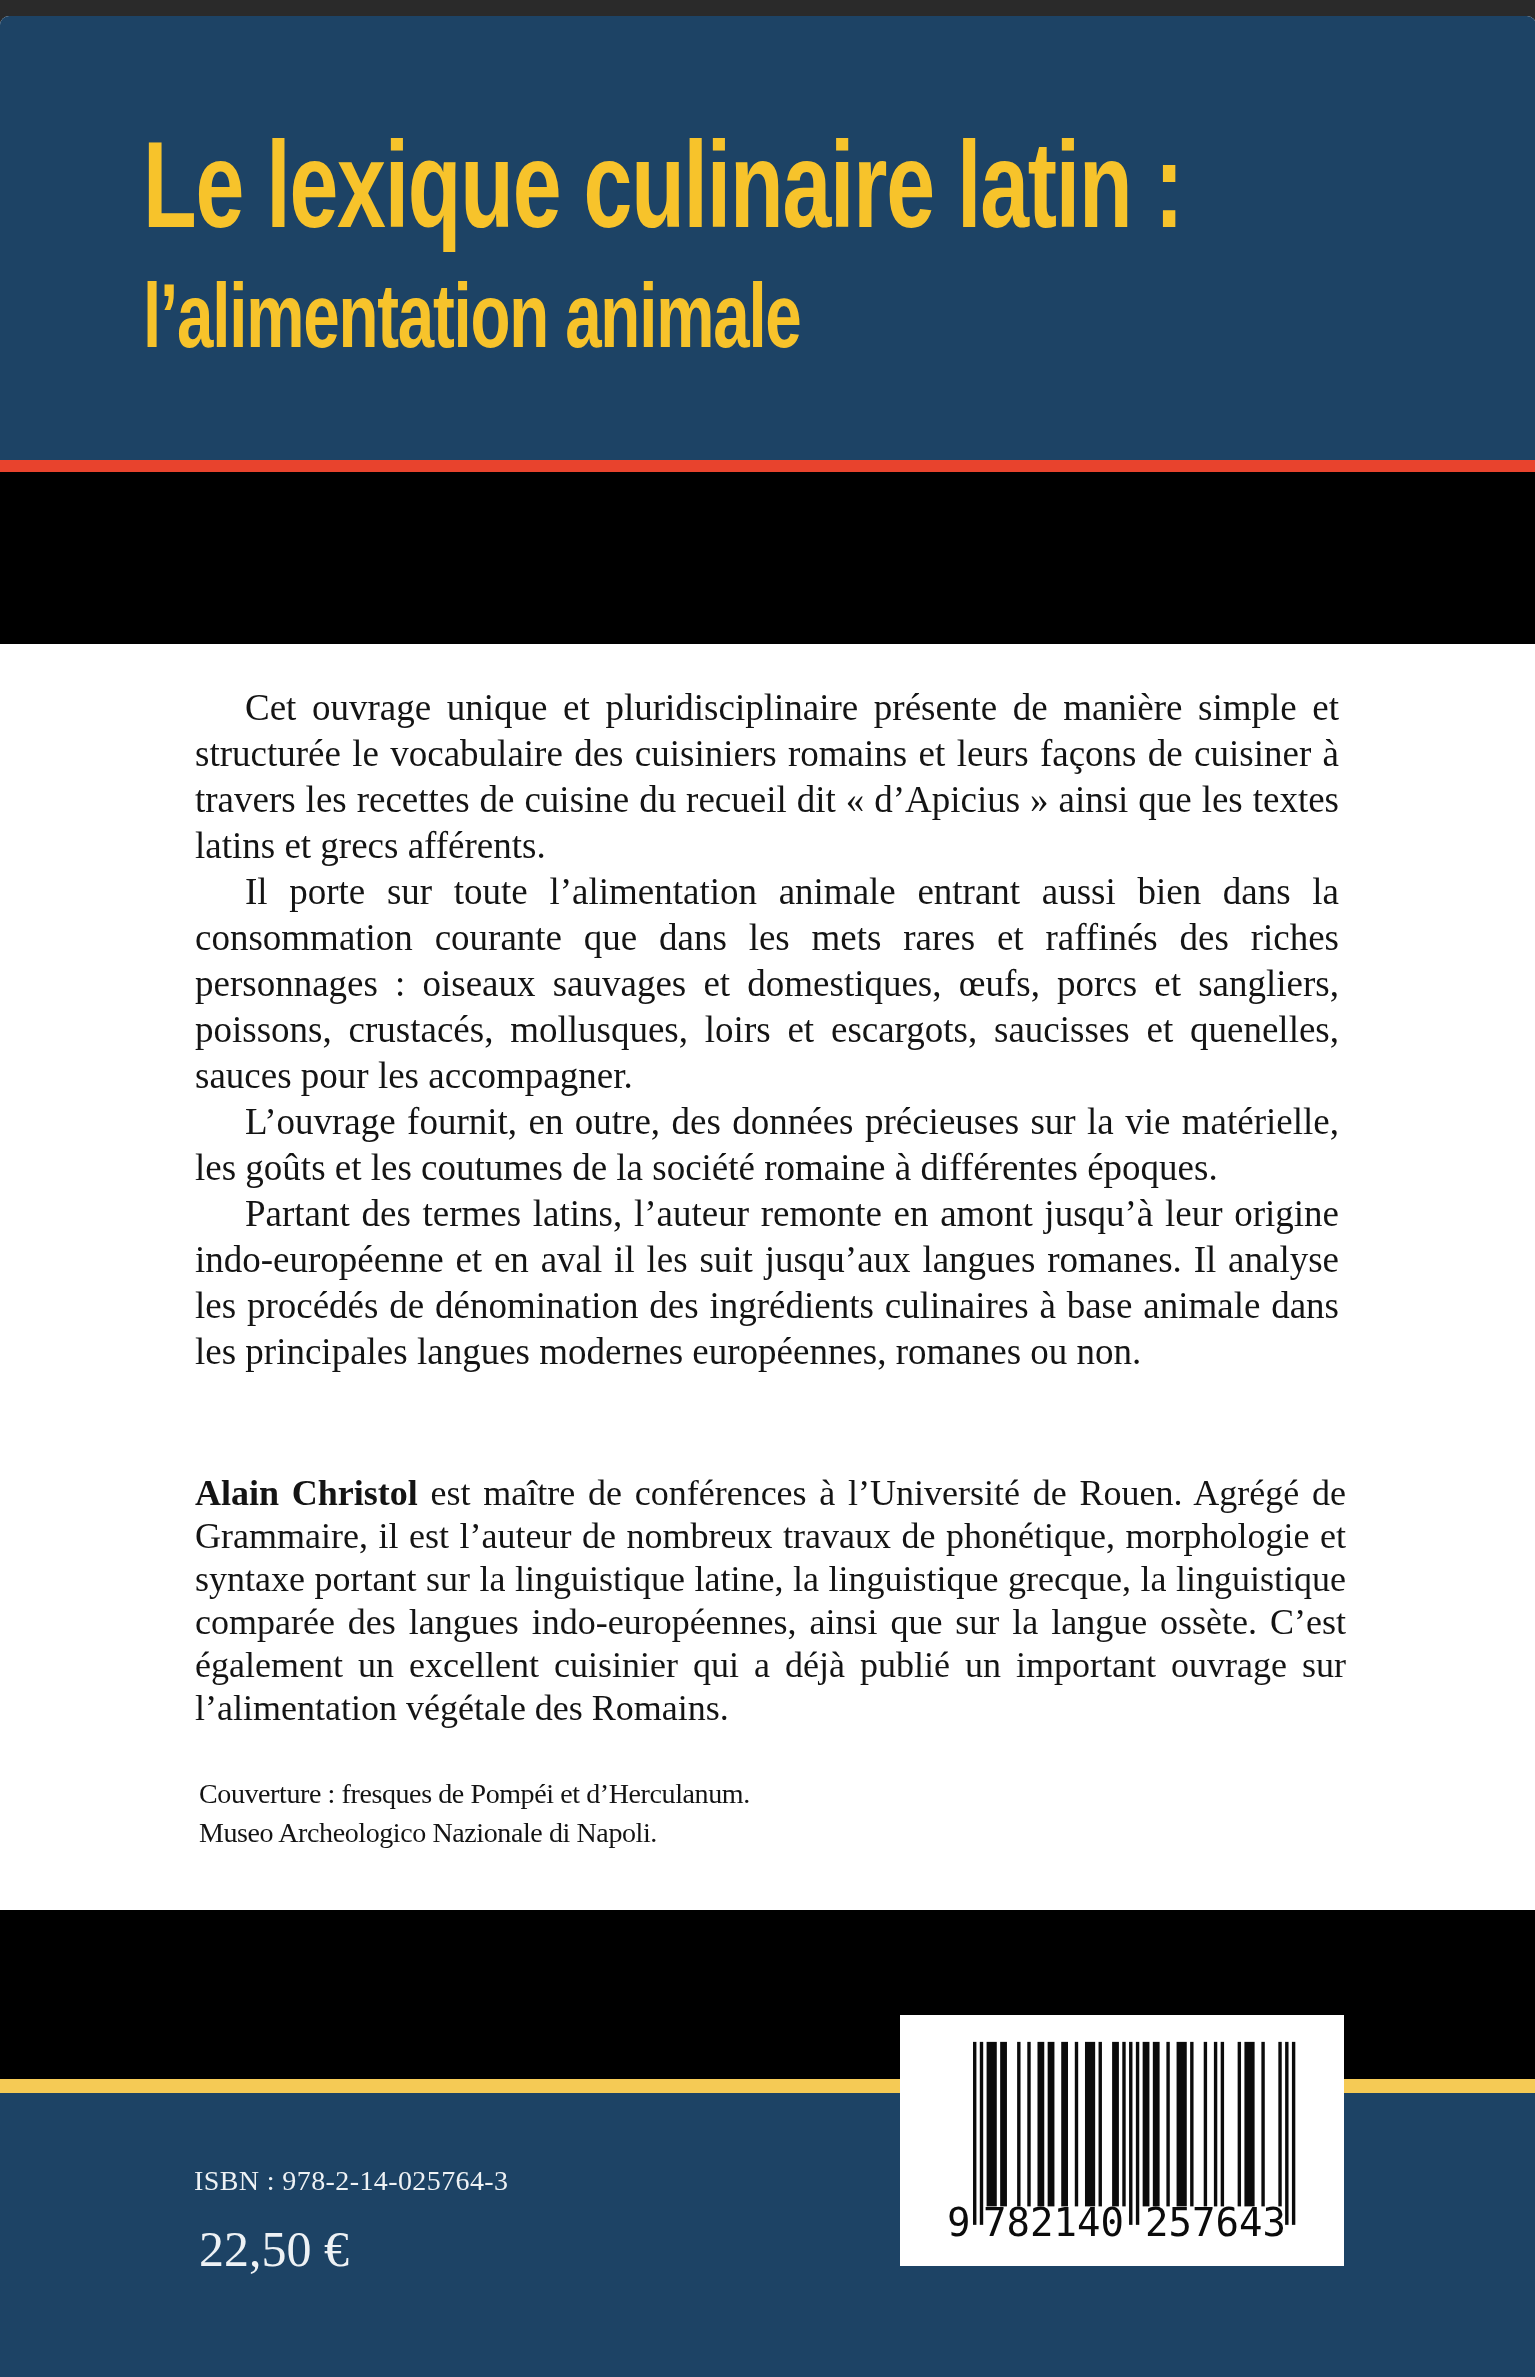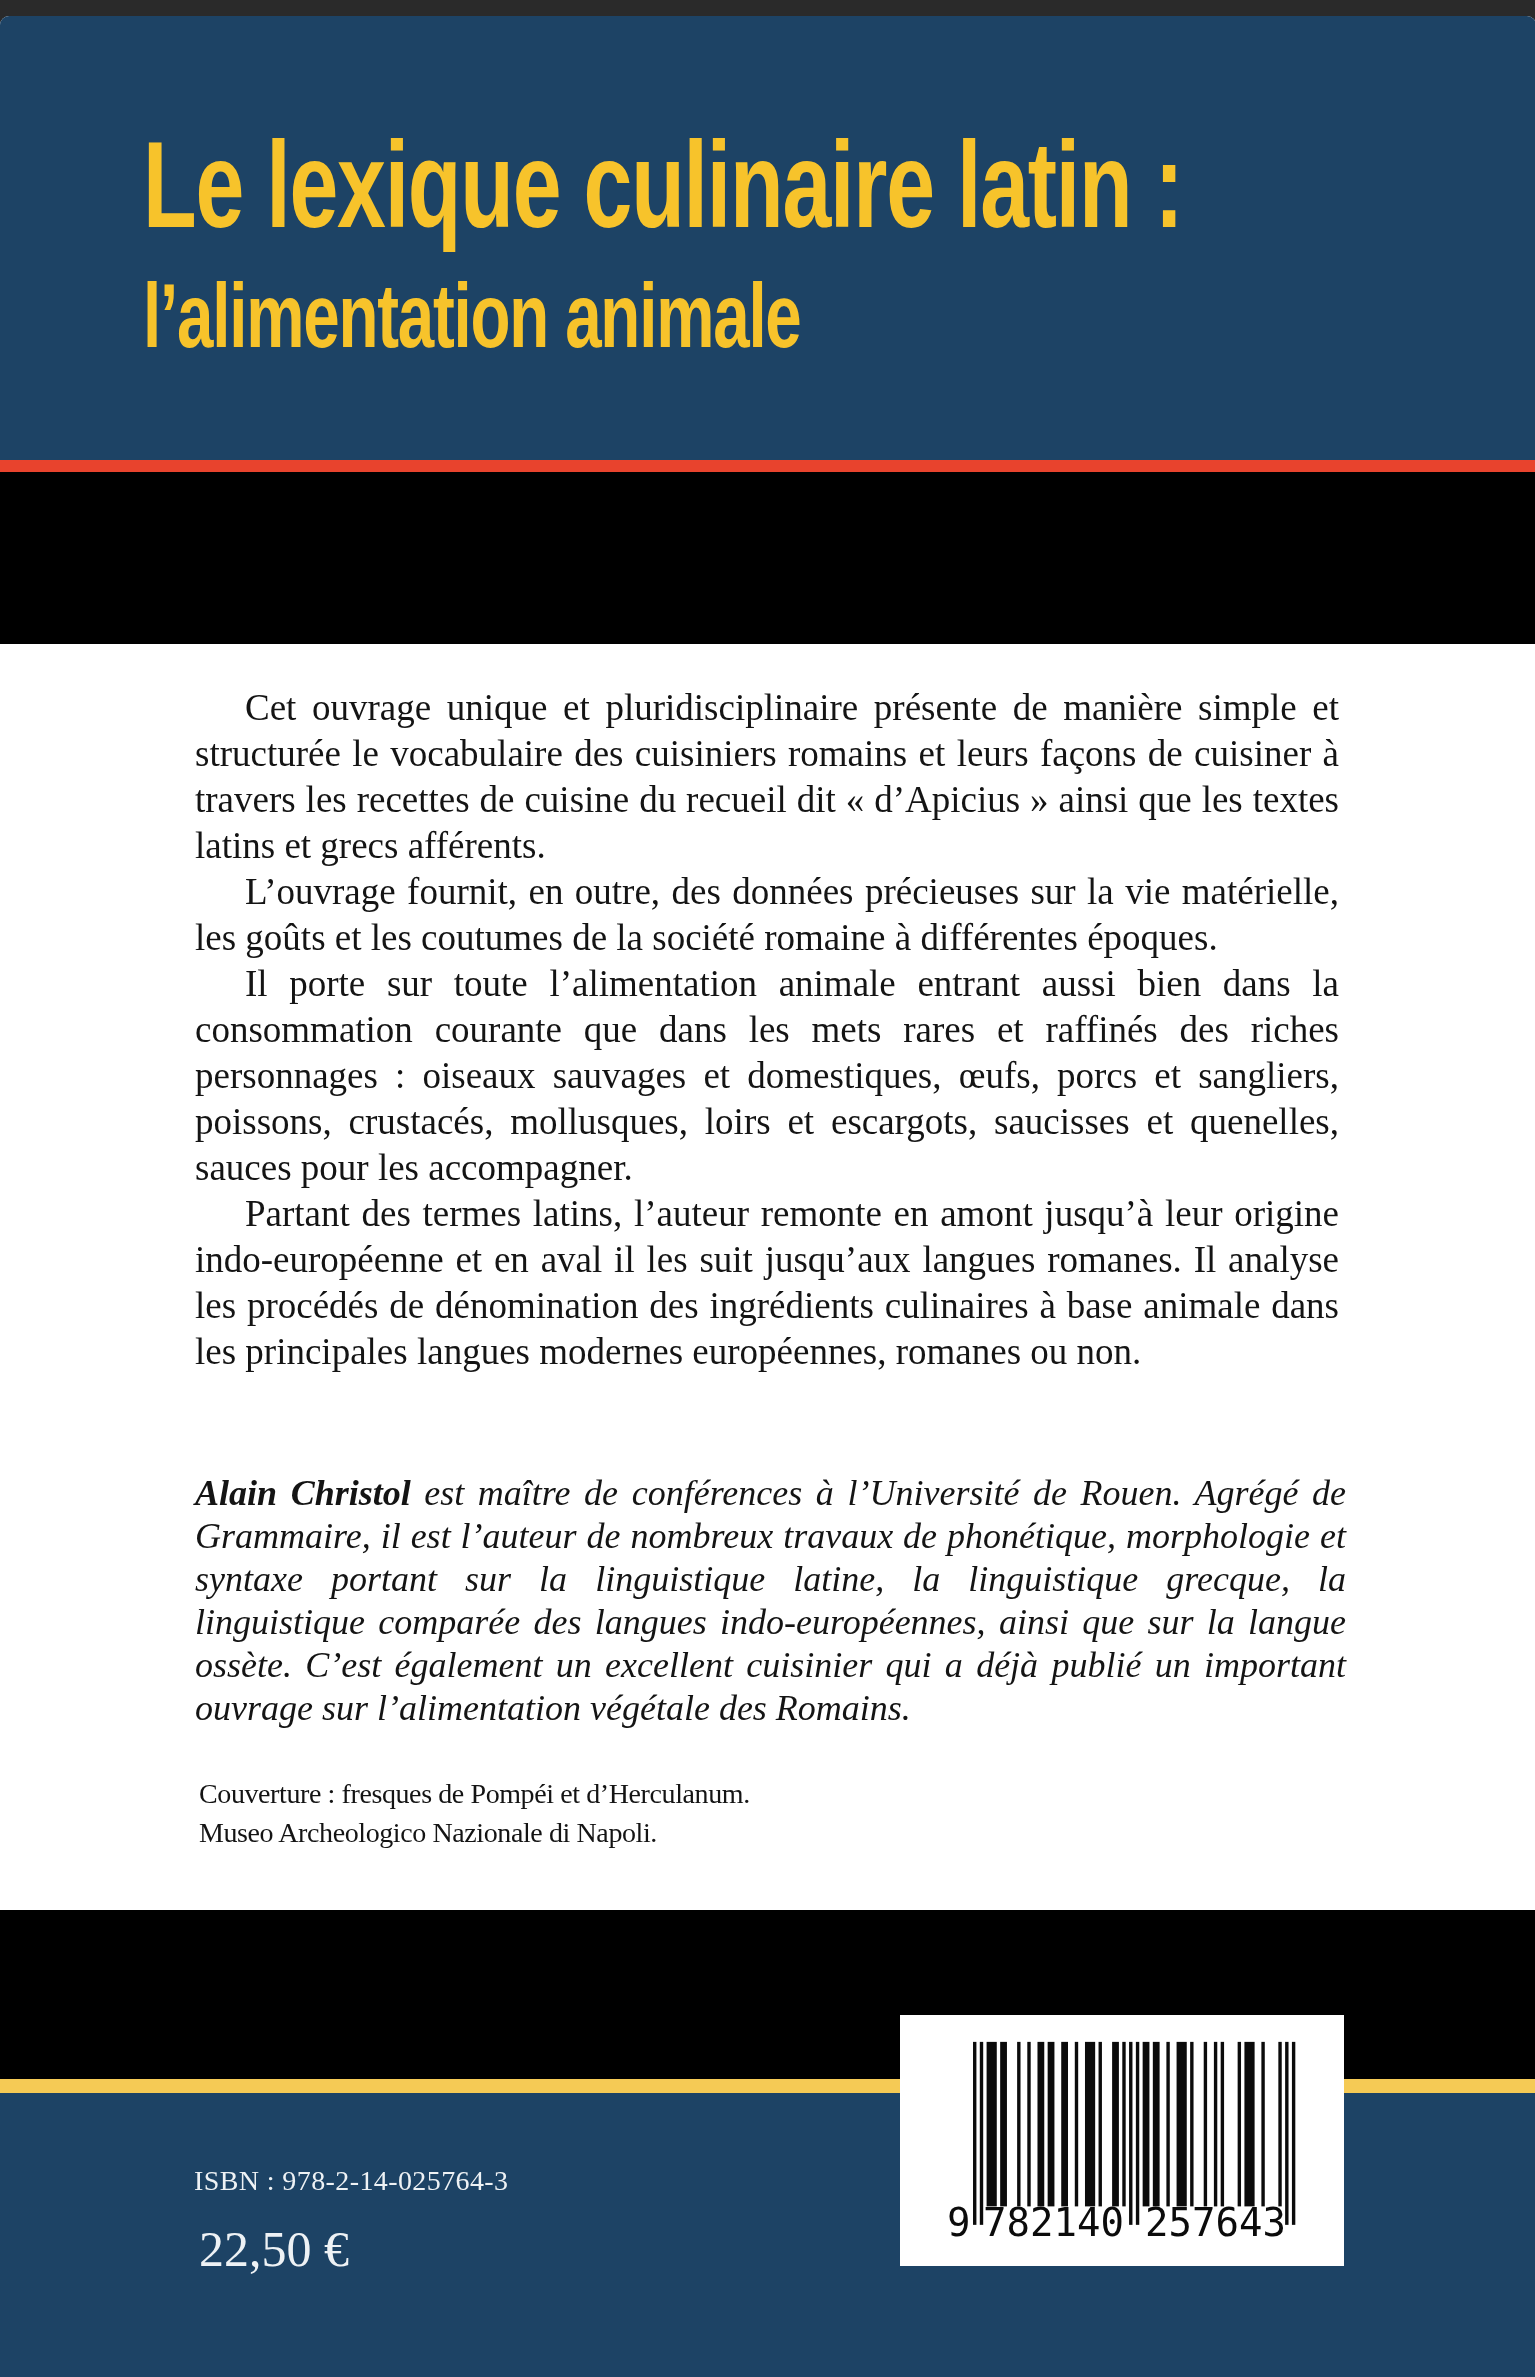--- a/index.html
+++ b/index.html
@@ -32,21 +32,21 @@
   .title-2{top:248px; font-size:91px;}
   
   .synopsis{
     position:absolute; left:195px; top:669px; width:1144px;
     font-size:37px; line-height:46px; text-align:justify; color:var(--ink);
   }
   .synopsis p{margin:0; text-indent:50px;}
   
   .bio{
     position:absolute; left:195px; top:1456px; width:1151px;
-    font-size:36px; line-height:43px; font-style:italic;
+    font-size:36px; line-height:43px; 
     text-align:justify; color:var(--ink);
   }
   .bio .author{font-weight:bold;}
   
   .credits{
     position:absolute; left:199px; top:1758px; width:1124px;
     font-size:28px; line-height:39px; letter-spacing:-0.4px; color:var(--ink);
   }
   .credits div{margin:0;}
   
@@ -84,22 +84,22 @@
   <div class="band white-area"></div>
   <div class="band black-bottom"></div>
   <div class="band yellow-stripe"></div>
   <div class="band bottom-navy"></div>
 
   <h1 class="title-line title-1">Le lexique culinaire latin :</h1>
   <h2 class="title-line title-2">l’alimentation animale</h2>
 
   <div class="synopsis">
     <p>Cet ouvrage unique et pluridisciplinaire présente de manière simple et structurée le vocabulaire des cuisiniers romains et leurs façons de cuisiner à travers les recettes de cuisine du recueil dit « d’Apicius » ainsi que les textes latins et grecs afférents.</p>
+    <p>Il porte sur toute l’alimentation animale entrant aussi bien dans la consommation courante que dans les mets rares et raffinés des riches personnages : oiseaux sauvages et domestiques, œufs, porcs et sangliers, poissons, crustacés, mollusques, loirs et escargots, saucisses et quenelles, sauces pour les accompagner.</p>
     <p>L’ouvrage fournit, en outre, des données précieuses sur la vie matérielle, les goûts et les coutumes de la société romaine à différentes époques.</p>
-    <p>Il porte sur toute l’alimentation animale entrant aussi bien dans la consommation courante que dans les mets rares et raffinés des riches personnages : oiseaux sauvages et domestiques, œufs, porcs et sangliers, poissons, crustacés, mollusques, loirs et escargots, saucisses et quenelles, sauces pour les accompagner.</p>
     <p>Partant des termes latins, l’auteur remonte en amont jusqu’à leur origine indo-européenne et en aval il les suit jusqu’aux langues romanes. Il analyse les procédés de dénomination des ingrédients culinaires à base animale dans les principales langues modernes européennes, romanes ou non.</p>
   </div>
 
   <div class="bio"><span class="author">Alain Christol</span><span> est maître de conférences à l’Université de Rouen. Agrégé de Grammaire, il est l’auteur de nombreux travaux de phonétique, morphologie et syntaxe portant sur la linguistique latine, la linguistique grecque, la linguistique comparée des langues indo-européennes, ainsi que sur la langue ossète. C’est également un excellent cuisinier qui a déjà publié un important ouvrage sur l’alimentation végétale des Romains.</span></div>
 
   <div class="credits">
     <div>Couverture : fresques de Pompéi et d’Herculanum.</div>
     <div>Museo Archeologico Nazionale di Napoli.</div>
   </div>
 

